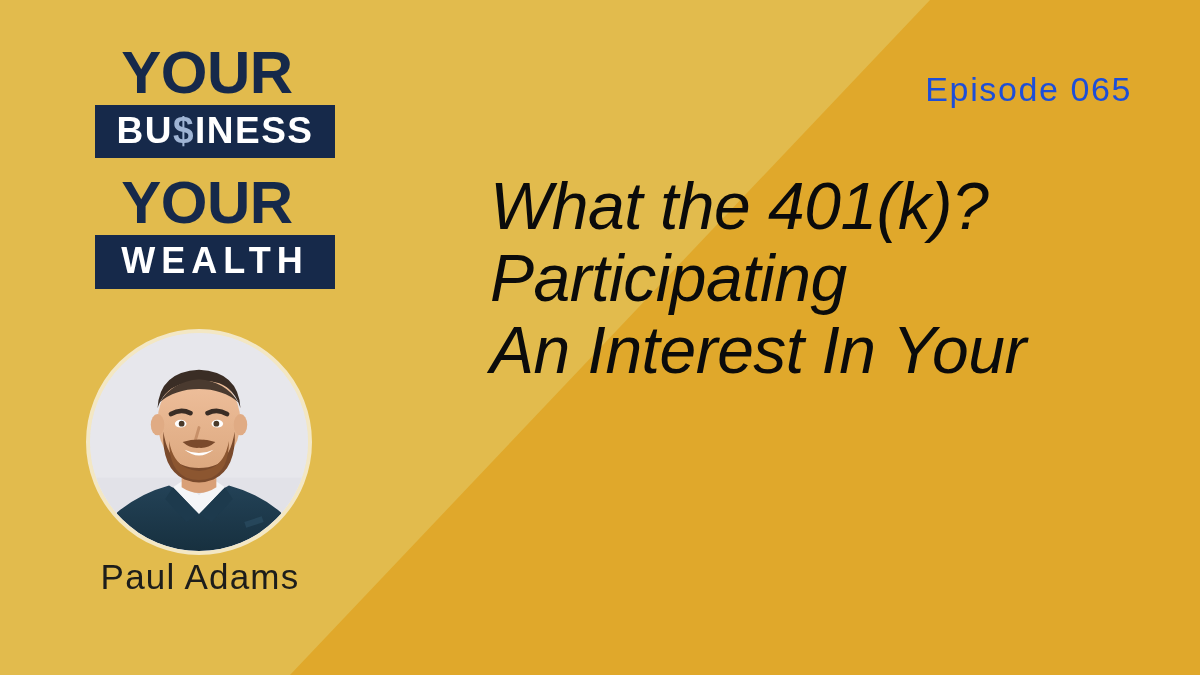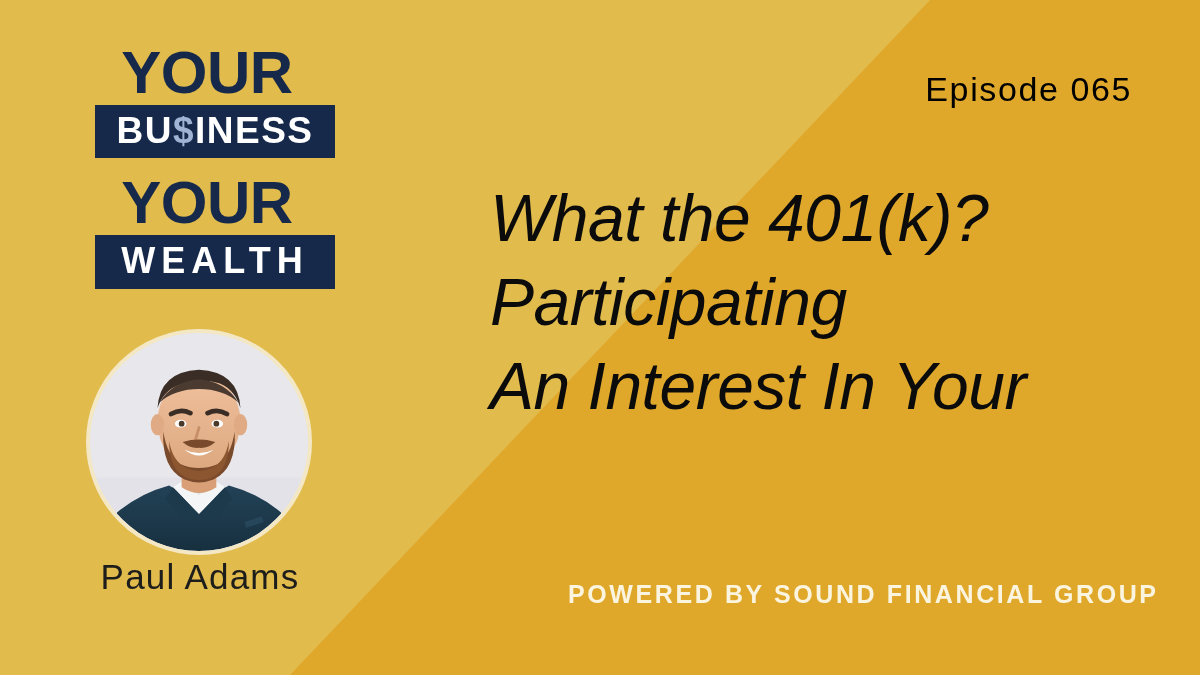--- a/index.html
+++ b/index.html
@@ -102,21 +102,21 @@
     font-size: 35px;
     font-weight: 400;
     letter-spacing: 1.2px;
   }
 
   
   .episode {
     position: absolute;
     right: 68px;
     top: 70px;
-    color: #000000;
+    color: #1d4ed8;
     font-size: 34px;
     font-weight: 400;
     letter-spacing: 1.6px;
     text-align: right;
   }
 
   
   .title {
     position: absolute;
     left: 490px;
@@ -125,21 +125,20 @@
     color: #0b0b0b;
     font-style: italic;
     font-weight: 400;
     font-size: 66px;
     line-height: 72px;
     letter-spacing: -0.5px;
   }
   .title .line {
     display: block;
     white-space: nowrap;
-    margin-top: 12px;
   }
 
   
   .footer {
     position: absolute;
     left: 568px;
     top: 580px;
     color: #fbf4df;
     font-size: 25px;
     font-weight: 700;
@@ -226,15 +225,14 @@
   <div class="host-name">Paul Adams</div>
 
   <div class="episode">Episode 065</div>
 
   <div class="title">
     <span class="line">What the 401(k)?</span>
     <span class="line">Participating</span>
     <span class="line">An Interest In Your</span>
   </div>
 
-  <div class="footer">POWERED BY SOUND FINANCIAL GROUP</div>
 
 </div>
 
 </body></html>

